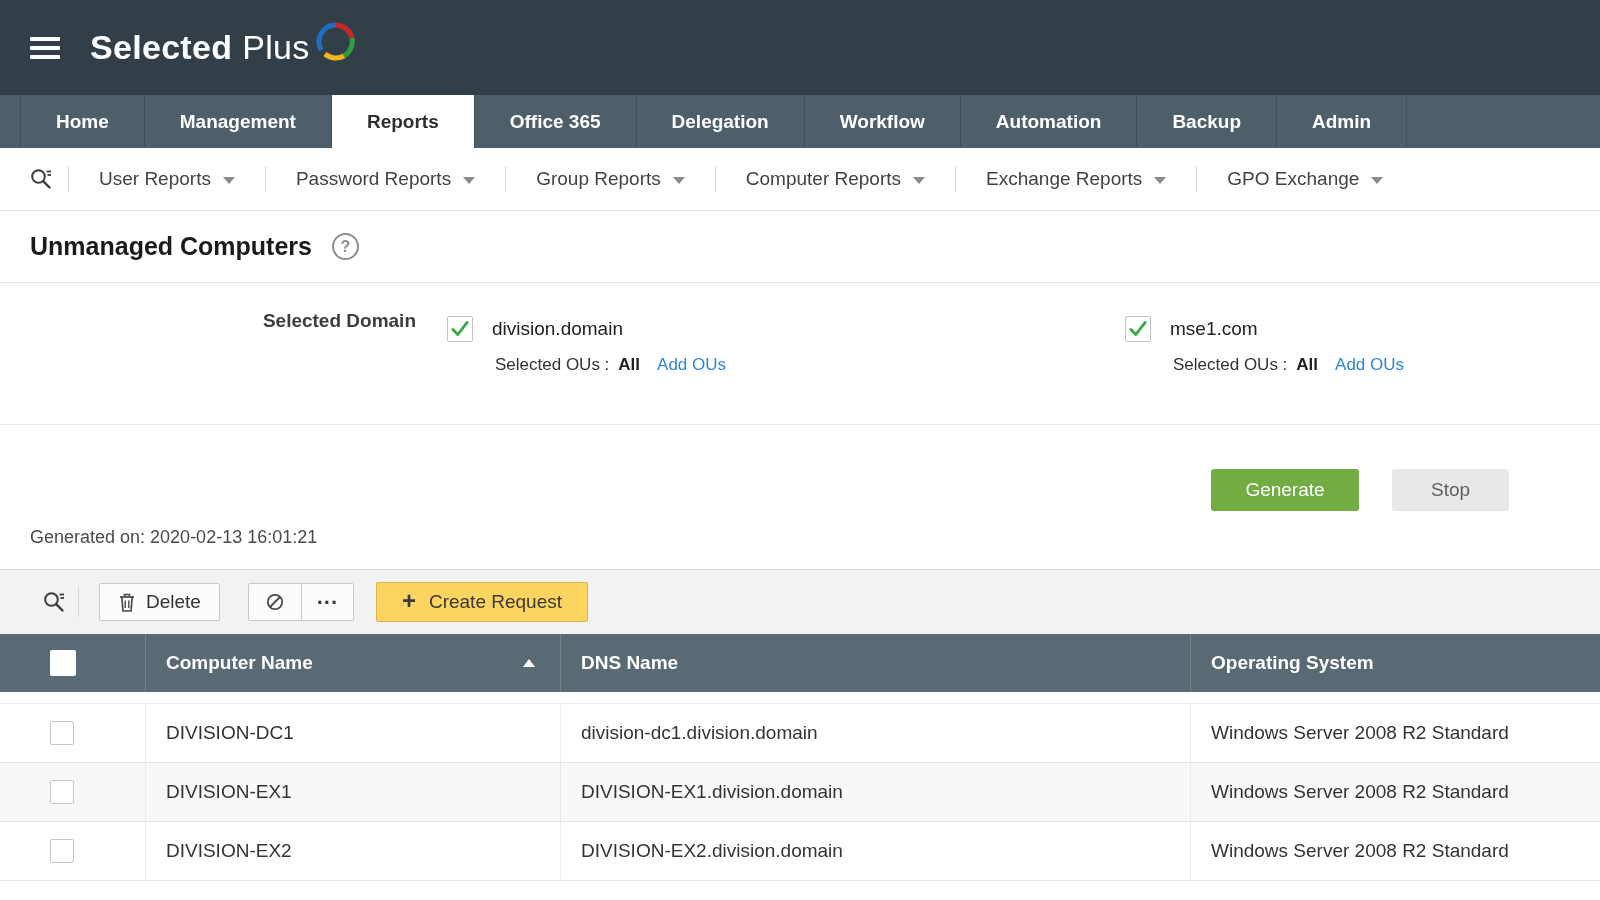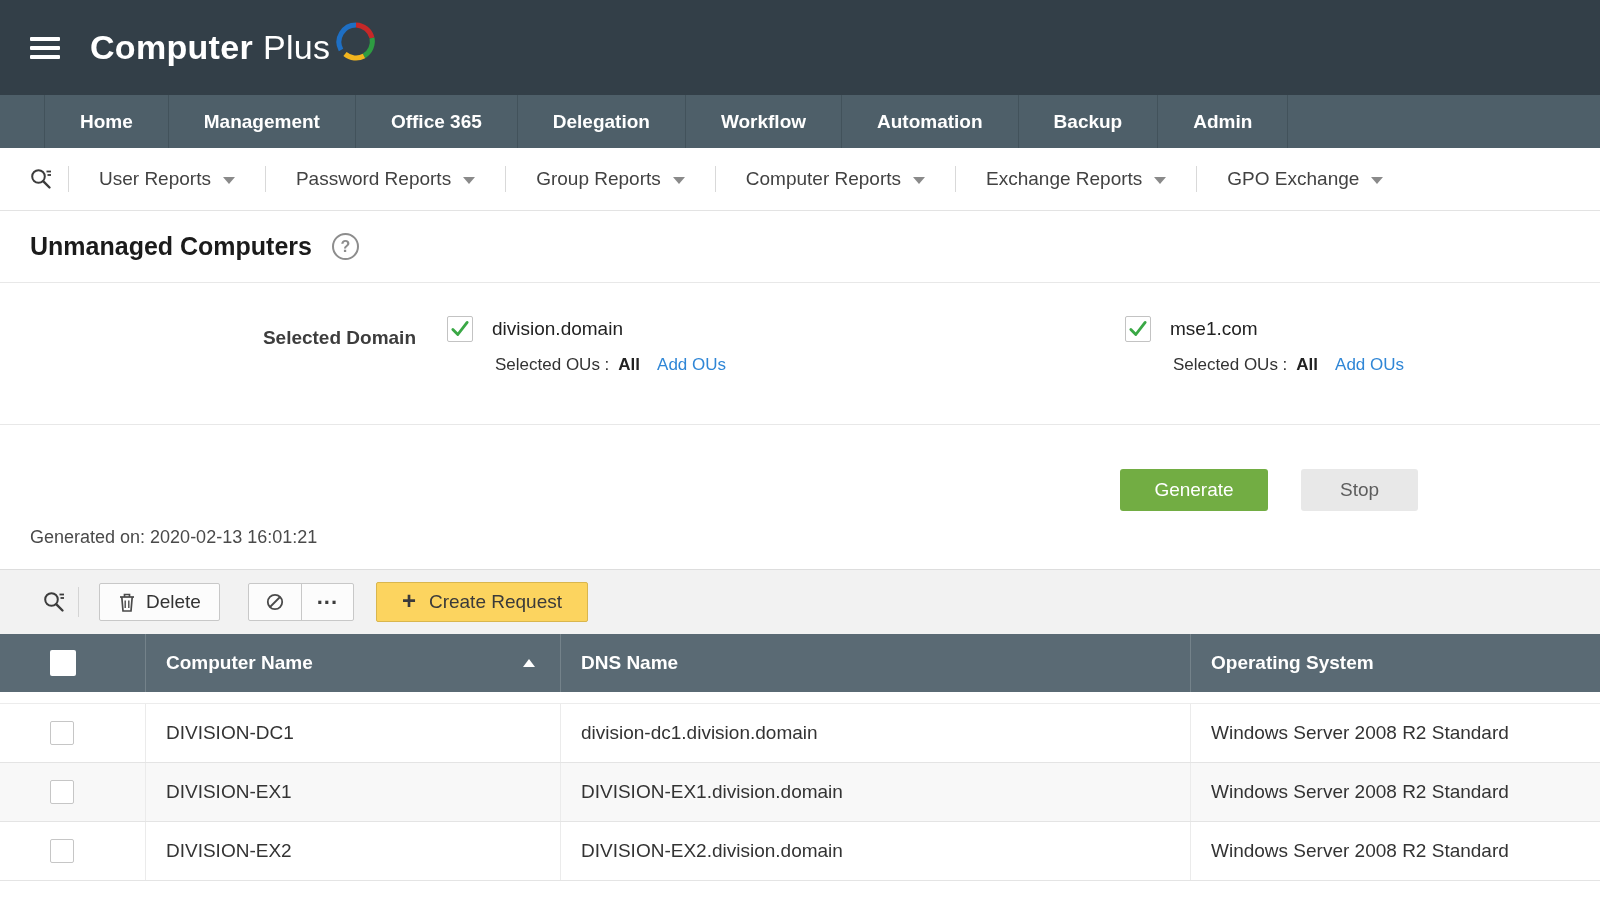--- a/index.html
+++ b/index.html
@@ -9,56 +9,56 @@
   
   .topbar { height:95px; background:#333f48; display:flex; align-items:center; padding-left:30px; }
   .hamburger { display:flex; flex-direction:column; gap:5px; cursor:pointer; }
   .hamburger span { width:30px; height:4px; background:#fff; border-radius:1px; }
   .logo { margin-left:30px; display:flex; align-items:flex-start; color:#fff; font-size:34px; letter-spacing:.3px; }
   .logo .bold { font-weight:700; }
   .logo .light { font-weight:400; margin-left:10px; }
   .logo svg { margin-left:2px; margin-top:-10px; }
 
   
-  .tabs { height:53px; background:#4e5f69; display:flex; padding-left:44px; }
+  .tabs { height:53px; background:#4e5f69; display:flex; padding-left:20px; }
   .tab { display:flex; align-items:center; padding:0 35px; color:#fff; font-size:19px; font-weight:600;
          border-right:1px solid #42525b; cursor:pointer; white-space:nowrap; }
   .tab:first-child { border-left:1px solid #42525b; }
   .tab.active { background:#fff; color:#2f2f2f; font-weight:700; }
 
   
   .subnav { height:63px; background:#fff; border-bottom:1px solid #e3e3e3; display:flex; align-items:center; padding-left:14px; }
   .subnav-search { width:54px; display:flex; justify-content:center; align-items:center; cursor:pointer; }
   .vdivider { width:1px; height:26px; background:#d9d9d9; flex:0 0 auto; }
   .subnav-item { display:flex; align-items:center; gap:12px; padding:0 30px; font-size:19px; color:#424242; cursor:pointer; white-space:nowrap; }
   .caret { width:0; height:0; border-left:6px solid transparent; border-right:6px solid transparent; border-top:7px solid #8a8a8a; margin-top:3px; }
 
   
   .page-head { height:72px; display:flex; align-items:center; gap:20px; padding:0 30px; border-bottom:1px solid #e8e8e8; }
   .page-title { font-size:25px; font-weight:700; color:#1b1b1b; }
   .help-icon { width:27px; height:27px; border:2px solid #8d8d8d; border-radius:50%; color:#8d8d8d;
                display:flex; align-items:center; justify-content:center; font-size:16px; font-weight:700; cursor:pointer; }
 
   
   .domain-section { position:relative; height:142px; border-bottom:1px solid #e8e8e8; }
-  .domain-label { position:absolute; left:0; top:44px; width:416px; text-align:right; font-size:19px; font-weight:700; color:#3d3d3d; }
+  .domain-label { position:absolute; left:0; top:27px; width:416px; text-align:right; font-size:19px; font-weight:700; color:#3d3d3d; }
   .domain-block { position:absolute; top:33px; }
   .domain-block[data-idx="0"] { left:447px; }
   .domain-block[data-idx="1"] { left:1125px; }
   .domain-row1 { display:flex; align-items:center; gap:19px; }
   .checkbox { width:26px; height:26px; background:#fff; border:1px solid #c3c3c3; border-radius:2px;
               display:flex; align-items:center; justify-content:center; cursor:pointer; flex:0 0 auto; }
   .domain-name { font-size:19px; color:#222; }
   .domain-row2 { margin-left:48px; margin-top:13px; display:flex; align-items:center; gap:9px; font-size:17px; }
   .ou-label { color:#333; }
   .ou-value { font-weight:700; color:#222; }
   .add-ous { color:#2f86d6; cursor:pointer; margin-left:8px; text-decoration:none; }
 
   
-  .actions { display:flex; gap:33px; margin:44px 0 0 1120px; }
+  .actions { display:flex; gap:33px; margin:44px 0 0 1120px;justify-content:center; }
   .btn { height:42px; font-size:19px; border:none; border-radius:3px; cursor:pointer; font-family:inherit; }
   .btn-generate { width:148px; background:#72ad43; color:#fff; }
   .btn-stop { width:117px; background:#e8e8e8; color:#5d5d5d; }
   .report-meta { margin-top:16px; padding:0 0 21px 30px; border-bottom:1px solid #ddd; }
   .generated-on { font-size:18px; color:#4a4a4a; }
 
   
   .toolbar { height:64px; background:#f2f2f2; display:flex; align-items:center; padding-left:30px; }
   .toolbar .icon-wrap { width:48px; display:flex; justify-content:center; cursor:pointer; }
   .tb-divider { width:1px; height:30px; background:#d4d4d4; margin-right:20px; }
@@ -92,37 +92,40 @@
 </head>
 <body>
 
 <header class="topbar">
   <div class="hamburger">
       <span></span>
       <span></span>
       <span></span>
     </div>
   <div class="logo">
-    <span class="bold">Computer</span>
+    <span class="bold">Selected</span>
     <span class="light">Plus</span>
     <svg width="48" height="48" viewBox="0 0 48 48">
       <path d="M 9 32 A 17 17 0 0 1 24 7" fill="none" stroke="#1e6fc4" stroke-width="5"></path>
       <path d="M 24 7 A 17 17 0 0 1 40 20" fill="none" stroke="#c62828" stroke-width="5"></path>
       <path d="M 40 20 A 17 17 0 0 1 32 38" fill="none" stroke="#2e9c42" stroke-width="5"></path>
       <path d="M 32 38 A 17 17 0 0 1 13 36" fill="none" stroke="#f2b51e" stroke-width="5"></path>
     </svg>
   </div>
 </header>
 
 <nav class="tabs">
     <div class="tab">
       <span class="tab-label">Home</span>
     </div>
     <div class="tab">
       <span class="tab-label">Management</span>
+    </div>
+    <div class="tab active">
+      <span class="tab-label">Reports</span>
     </div>
     <div class="tab">
       <span class="tab-label">Office 365</span>
     </div>
     <div class="tab">
       <span class="tab-label">Delegation</span>
     </div>
     <div class="tab">
       <span class="tab-label">Workflow</span>
     </div>

